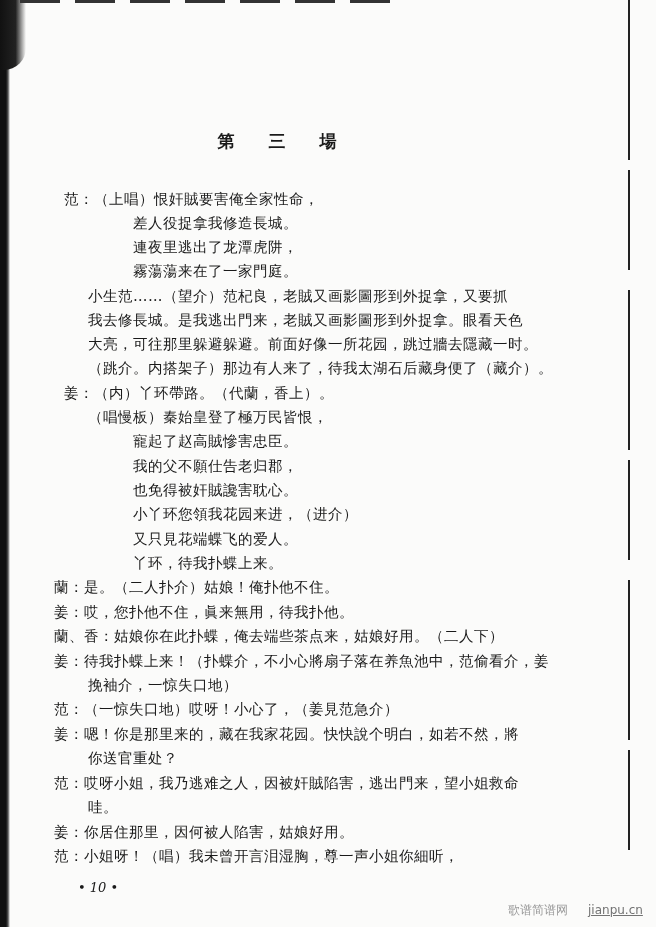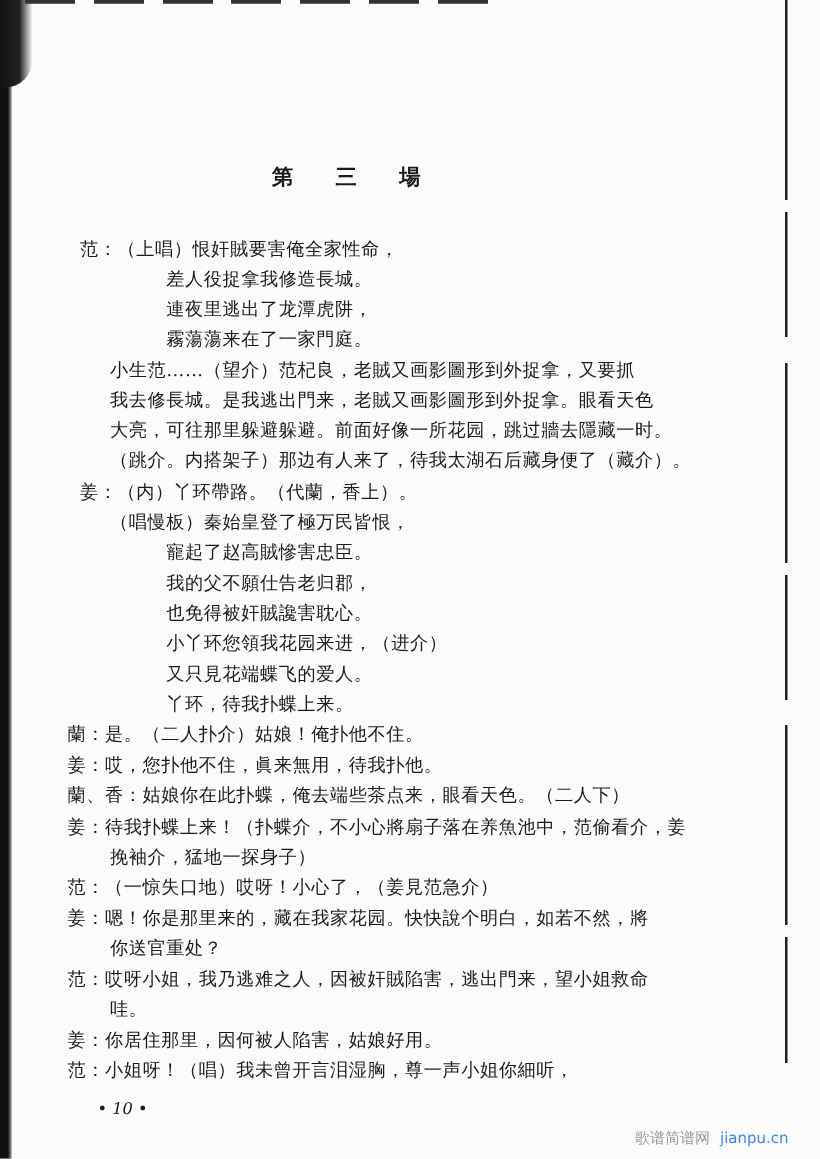--- a/index.html
+++ b/index.html
@@ -34,21 +34,21 @@
     position: absolute; left: 0; top: 0; width: 656px; font-size: 14.5px; letter-spacing: 0.5px;
   }
   .line { position: absolute; white-space: nowrap; }
   .page-num {
     position: absolute; left: 78px; top: 880px; font-size: 13px; font-style: italic; text-align: center;
   }
   .watermark {
     position: absolute; left: 508px; top: 902px; font-size: 12px; color: #9a9a9a;
     font-family: "DejaVu Sans", sans-serif;
   }
-  .watermark .wm-url { color: #3b82f6; margin-left: 8px; }
+  .watermark .wm-url { color: #737373; margin-left: 20px; text-decoration: underline; }
 </style>
 </head>
 <body>
 
 <div class="left-edge"></div>
 <div class="left-edge-top"></div>
 <div class="top-edge"></div>
 <div class="right-rule"></div>
 
 <div class="page-title">第 三 場</div>
@@ -65,23 +65,23 @@
   <div class="line" style="top:384px;left:64px">姜：（内）丫环帶路。（代蘭，香上）。</div>
   <div class="line" style="top:408px;left:88px">（唱慢板）秦始皇登了極万民皆恨，</div>
   <div class="line" style="top:432px;left:133px">寵起了赵高賊慘害忠臣。</div>
   <div class="line" style="top:457px;left:133px">我的父不願仕告老归郡，</div>
   <div class="line" style="top:481px;left:133px">也免得被奸賊讒害耽心。</div>
   <div class="line" style="top:505px;left:133px">小丫环您領我花园来进，（进介）</div>
   <div class="line" style="top:530px;left:133px">又只見花端蝶飞的爱人。</div>
   <div class="line" style="top:554px;left:133px">丫环，待我扑蝶上来。</div>
   <div class="line" style="top:578px;left:54px">蘭：是。（二人扑介）姑娘！俺扑他不住。</div>
   <div class="line" style="top:603px;left:54px">姜：哎，您扑他不住，眞来無用，待我扑他。</div>
-  <div class="line" style="top:627px;left:54px">蘭、香：姑娘你在此扑蝶，俺去端些茶点来，眼看天色。（二人下）</div>
+  <div class="line" style="top:627px;left:54px">蘭、香：姑娘你在此扑蝶，俺去端些茶点来，姑娘好用。（二人下）</div>
   <div class="line" style="top:652px;left:54px">姜：待我扑蝶上来！（扑蝶介，不小心將扇子落在养魚池中，范偷看介，姜</div>
-  <div class="line" style="top:676px;left:88px">挽袖介，猛地一探身子）</div>
+  <div class="line" style="top:676px;left:88px">挽袖介，一惊失口地）</div>
   <div class="line" style="top:700px;left:54px">范：（一惊失口地）哎呀！小心了，（姜見范急介）</div>
   <div class="line" style="top:725px;left:54px">姜：嗯！你是那里来的，藏在我家花园。快快說个明白，如若不然，將</div>
   <div class="line" style="top:749px;left:88px">你送官重处？</div>
   <div class="line" style="top:774px;left:54px">范：哎呀小姐，我乃逃难之人，因被奸賊陷害，逃出門来，望小姐救命</div>
   <div class="line" style="top:798px;left:88px">哇。</div>
   <div class="line" style="top:823px;left:54px">姜：你居住那里，因何被人陷害，姑娘好用。</div>
   <div class="line" style="top:847px;left:54px">范：小姐呀！（唱）我未曾开言泪湿胸，尊一声小姐你細听，</div>
 </div>
 
 <div class="page-num">• 10 •</div>

